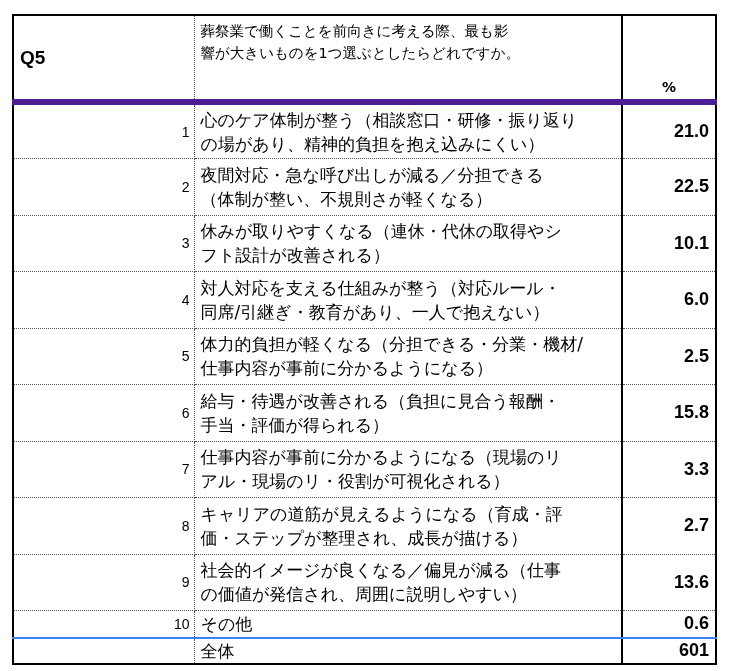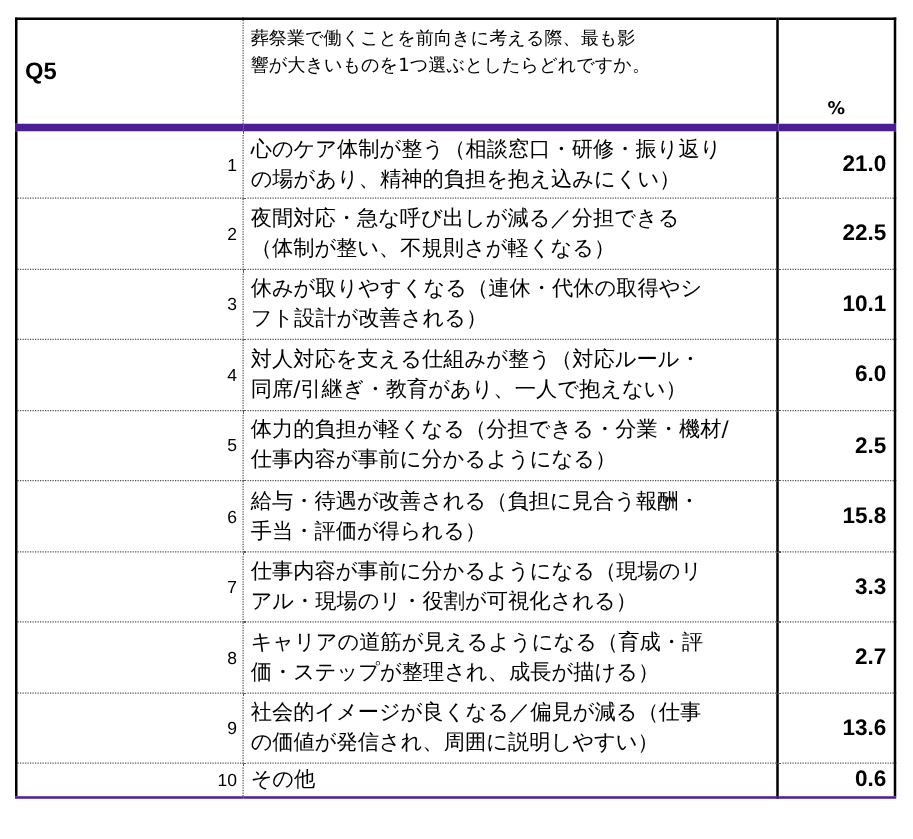--- a/index.html
+++ b/index.html
@@ -64,21 +64,21 @@
     vertical-align: bottom !important;
     padding-bottom: 4px !important;
   }
 
   .row td {
     height: 56.5px;
     border-bottom: 1px dotted #555;
   }
   .row.short td {
     height: 27px;
-    border-bottom: 2px solid #4c1d95;
+    border-bottom: 2px solid #3b82f6;
   }
   .total td {
     height: 26px;
   }
 
   .num {
     text-align: right;
     font-size: 14px;
     padding-right: 4px !important;
     font-family: "Liberation Sans", sans-serif;
@@ -183,14 +183,19 @@
     <td class="c3 val">13.6</td>
   </tr>
   <tr class="row short">
     <td class="c1 num">10</td>
     <td class="c2 txt">
           <div>その他</div>
         </td>
     <td class="c3 val">0.6</td>
   </tr>
 
+  <tr class="total">
+    <td class="c1 num"></td>
+    <td class="c2 txt">全体</td>
+    <td class="c3 val">601</td>
+  </tr>
 </tbody>
   </table>
 
 </body></html>

